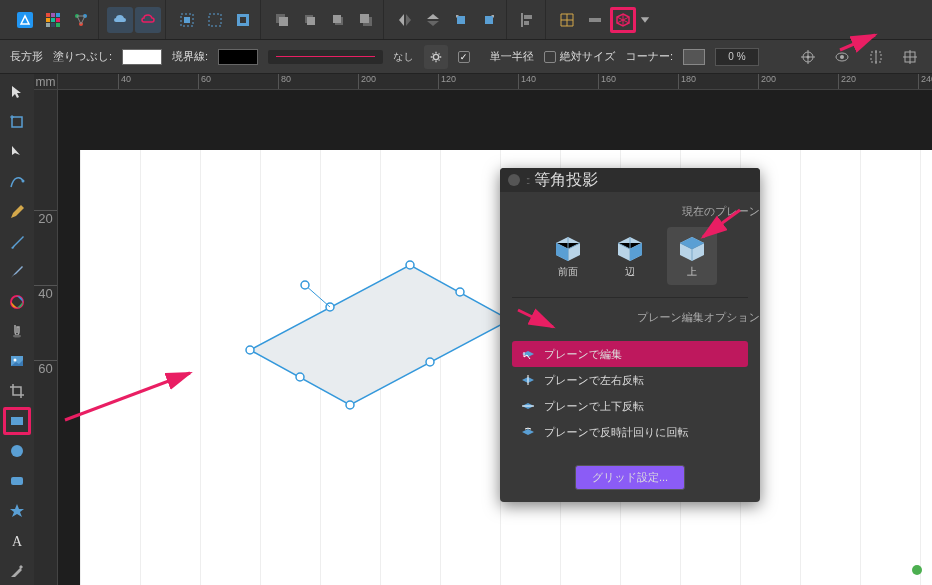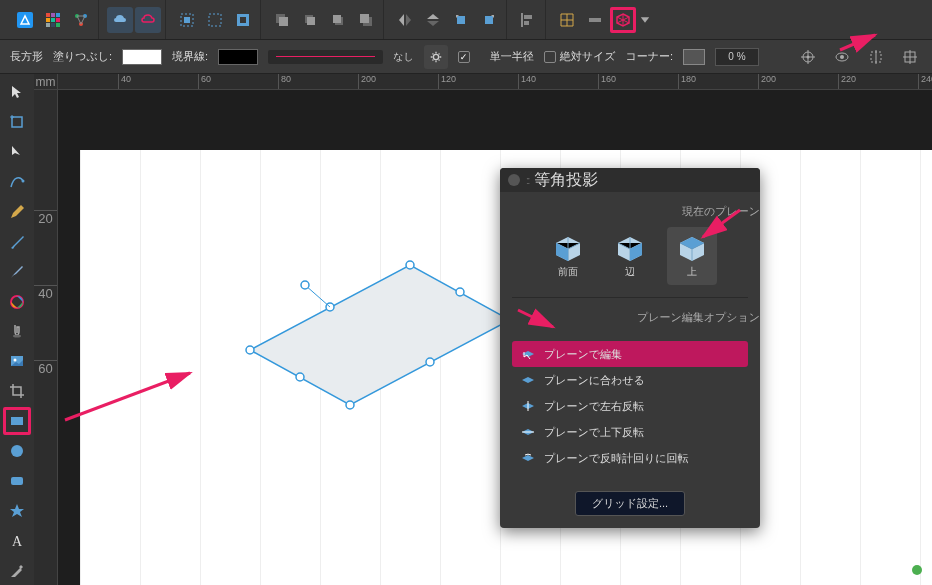--- a/index.html
+++ b/index.html
@@ -69,21 +69,21 @@
 .plane-item.selected { background: #4a4a4a; }
 .plane-item svg { width: 32px; height: 32px; }
 .plane-item span { font-size: 10px; color: #ccc; }
 .panel-divider { height: 1px; background: #2a2a2a; margin: 0 12px; }
 .option-list { padding: 8px 12px; }
 .option-item { display: flex; align-items: center; gap: 8px; padding: 5px 8px; border-radius: 3px; cursor: pointer; }
 .option-item.selected { background: #be185d; }
 .option-item svg { width: 16px; height: 16px; flex-shrink: 0; }
 .option-item span { font-size: 11px; color: #ddd; }
 .panel-footer { padding: 12px; display: flex; justify-content: center; }
-.grid-btn { background: #0f172a; color: #ddd; padding: 4px 16px; border-radius: 3px; border: 1px solid #555; font-size: 11px; cursor: pointer; }
+.grid-btn { background: #8b5cf6; color: #ddd; padding: 4px 16px; border-radius: 3px; border: 1px solid #555; font-size: 11px; cursor: pointer; }
 
 
 .arrow { position: absolute; pointer-events: none; }
 .arrow svg { overflow: visible; }
 .annotation-dot { position: absolute; width: 10px; height: 10px; border-radius: 50%; background: #4caf50; }
 </style>
 </head>
 <body>
 
 <div class="top-toolbar">
@@ -463,26 +463,20 @@
     <div class="option-item selected">
       <svg viewBox="0 0 16 16">
           <path d="M2 8 L8 5 L14 8 L8 11 Z" fill="#5a9fd4"></path>
           <path d="M4 6 L4 11 L7 9 L10 13" fill="none" stroke="#fff" stroke-width="1"></path>
         </svg>
       <span>プレーンで編集</span>
     </div>
     <div class="option-item">
       <svg viewBox="0 0 16 16">
           <path d="M2 8 L8 5 L14 8 L8 11 Z" fill="#5a9fd4"></path>
-        </svg>
-      <span>プレーンに合わせる</span>
-    </div>
-    <div class="option-item">
-      <svg viewBox="0 0 16 16">
-          <path d="M2 8 L8 5 L14 8 L8 11 Z" fill="#5a9fd4"></path>
           <line x1="8" y1="3" x2="8" y2="13" stroke="#fff"></line>
         </svg>
       <span>プレーンで左右反転</span>
     </div>
     <div class="option-item">
       <svg viewBox="0 0 16 16">
           <path d="M2 8 L8 5 L14 8 L8 11 Z" fill="#5a9fd4"></path>
           <line x1="2" y1="8" x2="14" y2="8" stroke="#fff"></line>
         </svg>
       <span>プレーンで上下反転</span>

